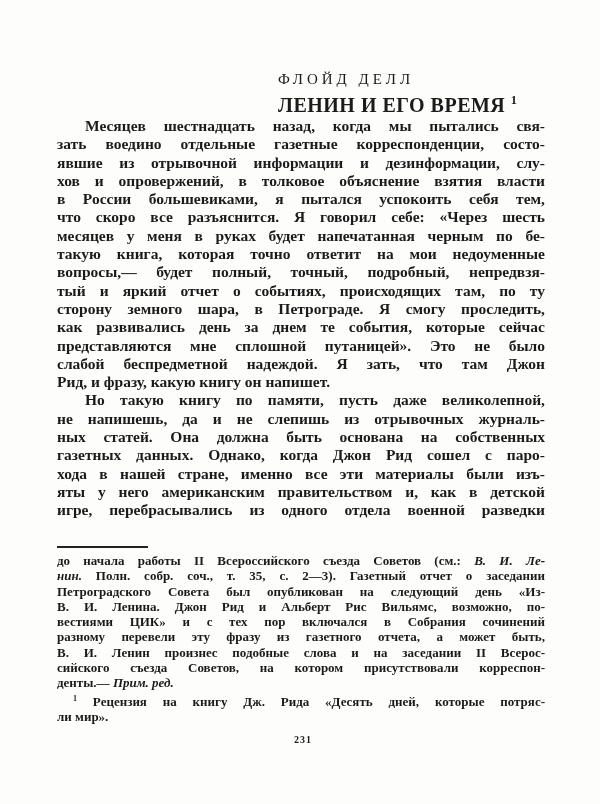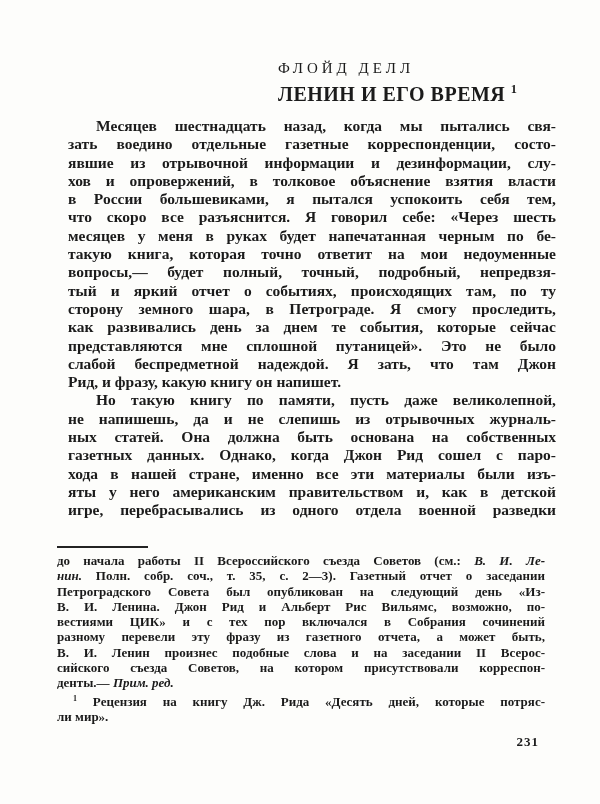--- a/index.html
+++ b/index.html
@@ -8,42 +8,42 @@
     width: 600px;
     height: 804px;
     background: #fdfdfb;
     font-family: "Liberation Serif", "DejaVu Serif", serif;
     color: #1b1b1b;
     overflow: hidden;
   }
   .heading {
     position: absolute;
     left: 278px;
-    top: 60px;
+    top: 71px;
     white-space: nowrap;
   }
   .author-line {
     font-size: 15px;
     font-weight: 400;
     letter-spacing: 4px;
   }
   .title-line {
     margin-top: 5px;
     font-size: 20px;
     font-weight: 700;
     letter-spacing: 0.5px;
   }
   .sup {
     font-size: 62%;
     vertical-align: super;
     letter-spacing: 0;
   }
   .body-text {
     position: absolute;
-    left: 68px;
+    left: 57px;
     top: 117px;
     width: 488px;
     font-size: 15.5px;
     font-weight: 700;
     line-height: 18.3px;
   }
   .footnotes {
     position: absolute;
     left: 57px;
     top: 553px;
@@ -63,25 +63,25 @@
   .footnote-rule {
     position: absolute;
     left: 57px;
     top: 546px;
     width: 91px;
     height: 2px;
     background: #232323;
   }
   .page-number {
     position: absolute;
-    left: 51px;
+    left: 59px;
     top: 734px;
     width: 488px;
-    text-align: right;
-    font-size: 13px;
+    text-align: center;
+    font-size: 10px;
     font-weight: 700;
     letter-spacing: 1px;
   }
 </style>
 </head>
 <body>
 
 <div class="page">
 
   <div class="heading">

